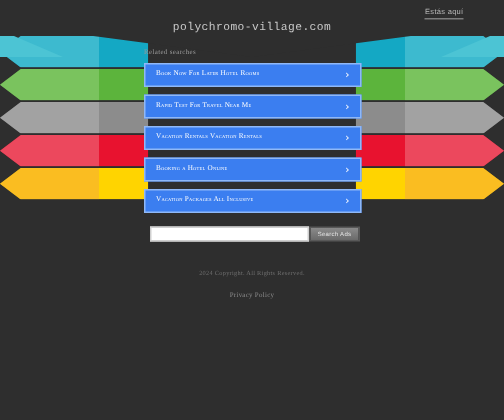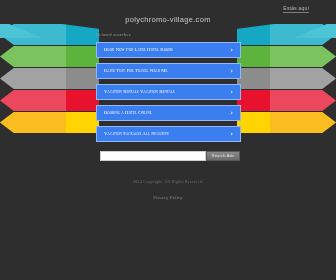--- a/index.html
+++ b/index.html
@@ -150,21 +150,21 @@
   }
   .domain-title {
     position: absolute;
     left: 0;
     top: 15px;
     width: 336px;
     text-align: center;
     font-size: 7.5px;
     color: #c9c9c9;
     letter-spacing: 0.3px;
-    font-family: Liberation Sans, sans-serif;
+    font-family: Liberation Mono, monospace;
   }
 
   
   .content {
     position: absolute;
     left: 0;
     top: 0;
     width: 336px;
     height: 280px;
     z-index: 30;

